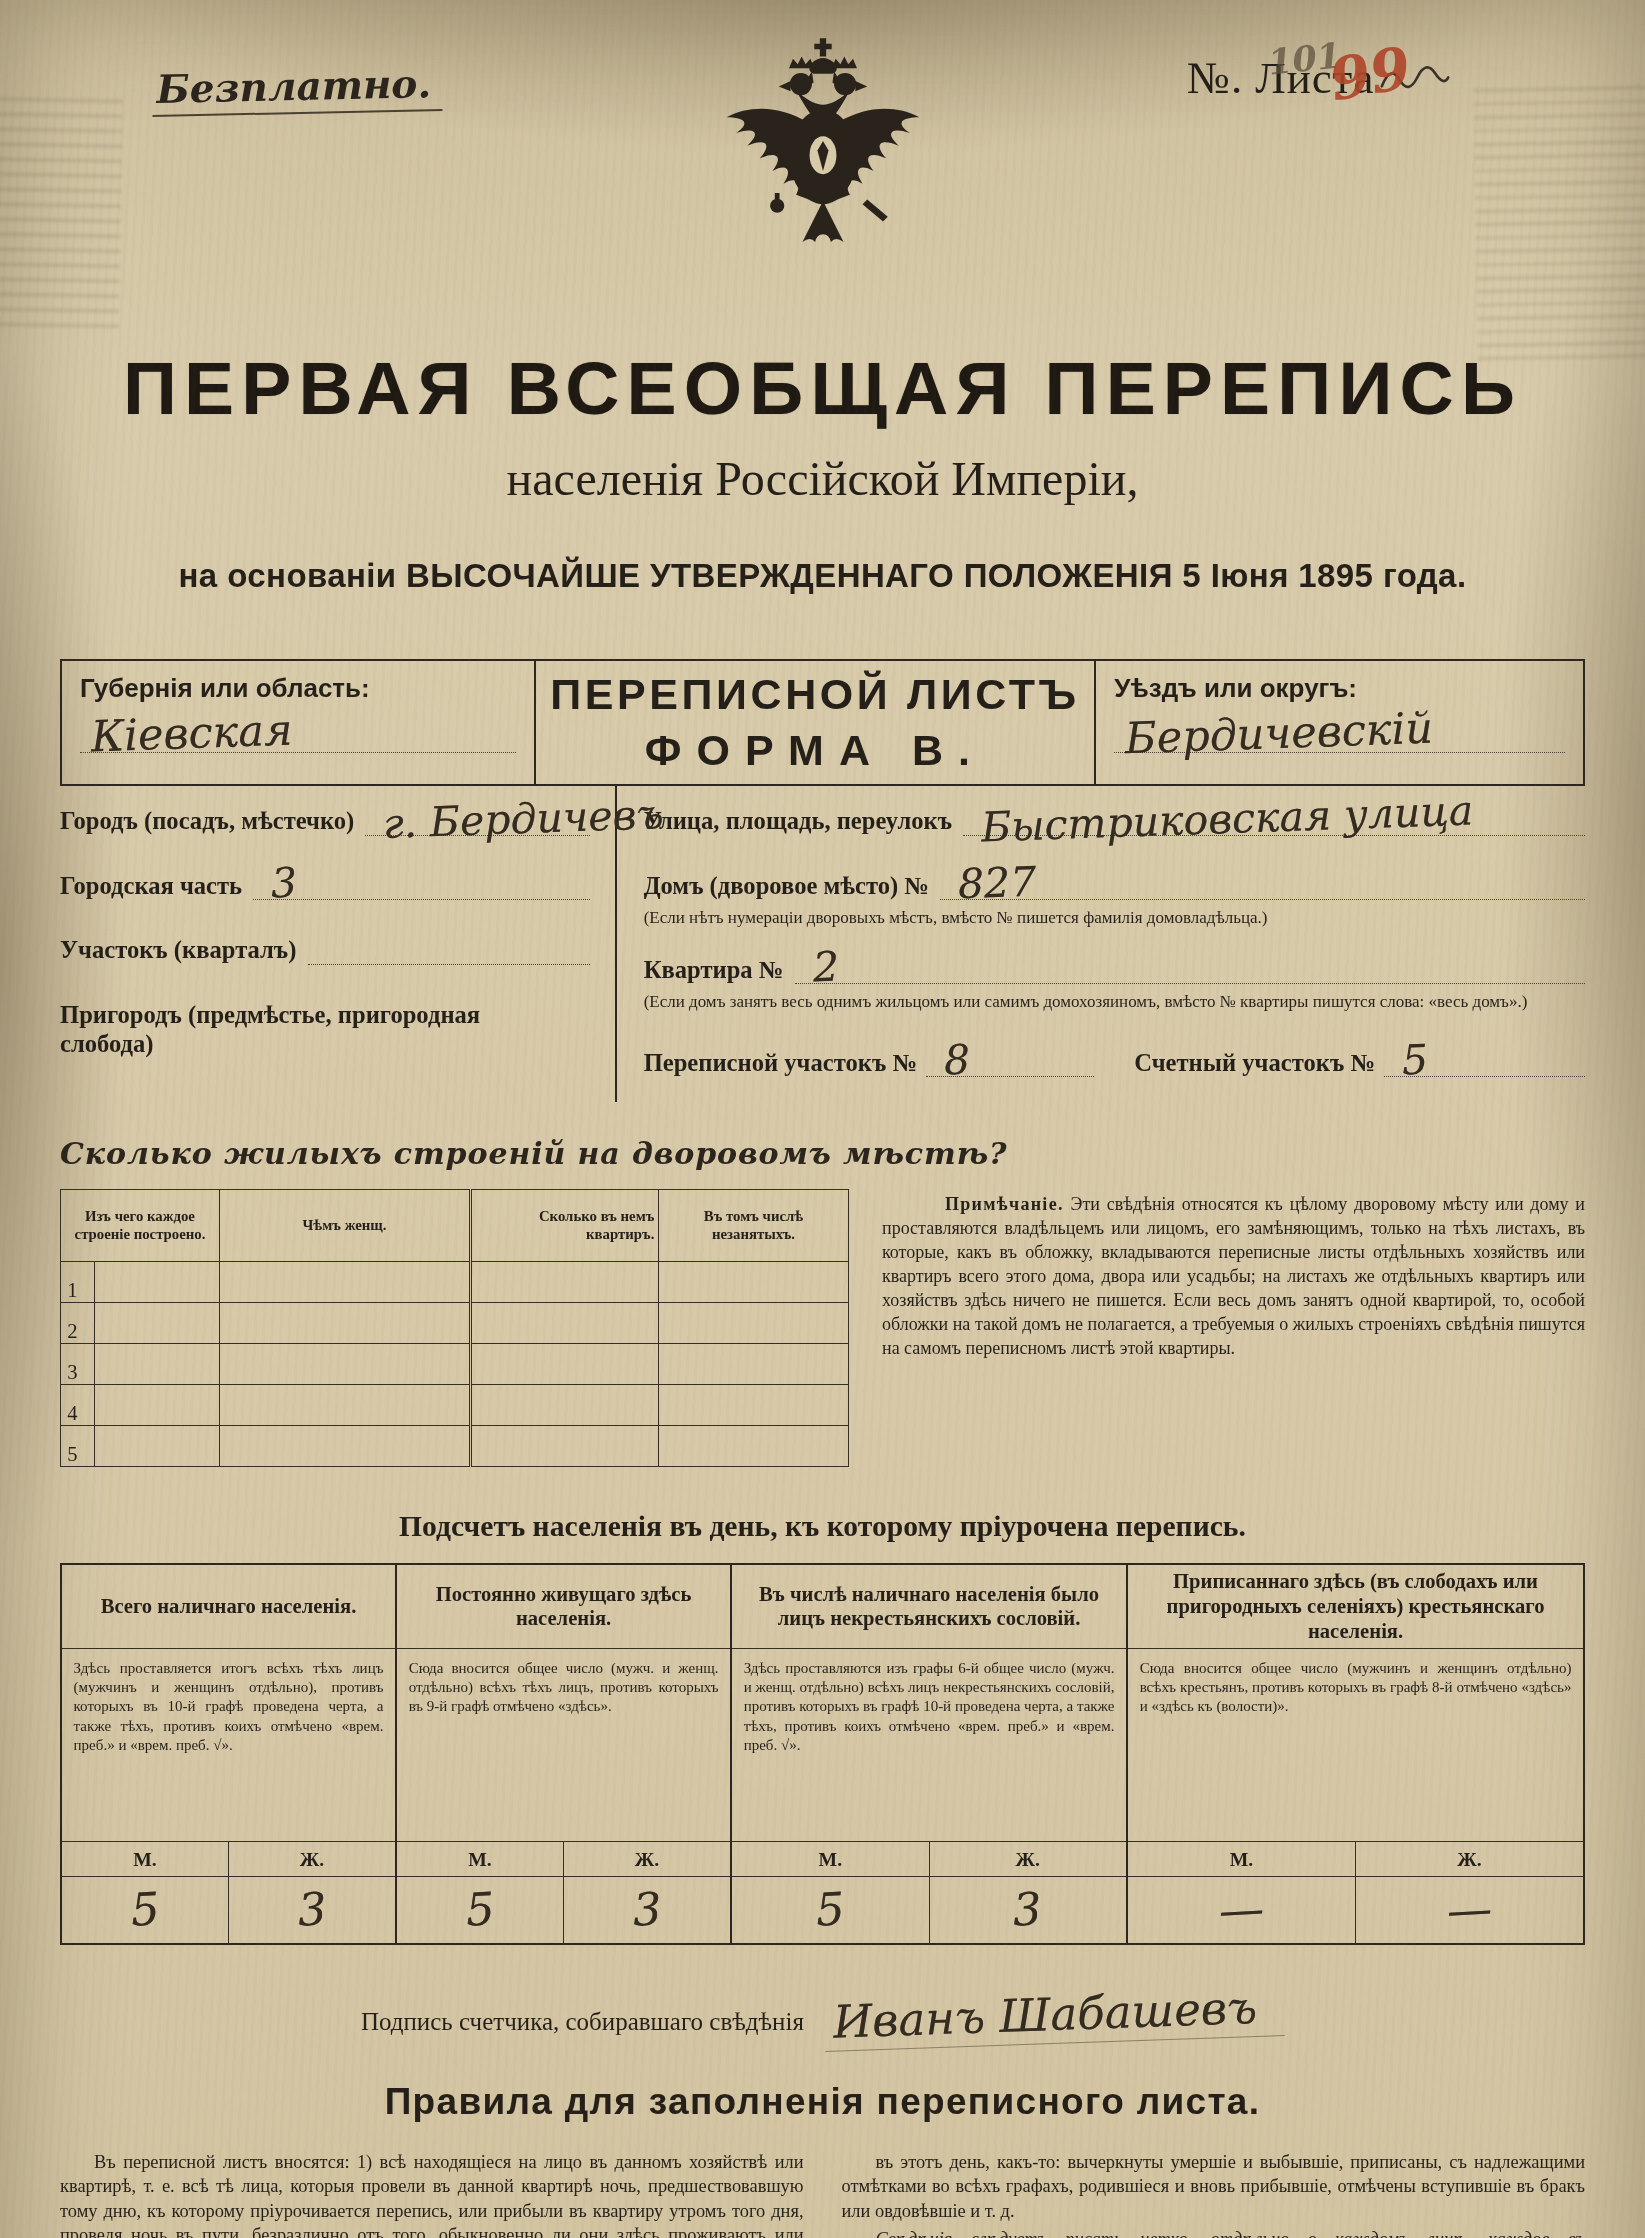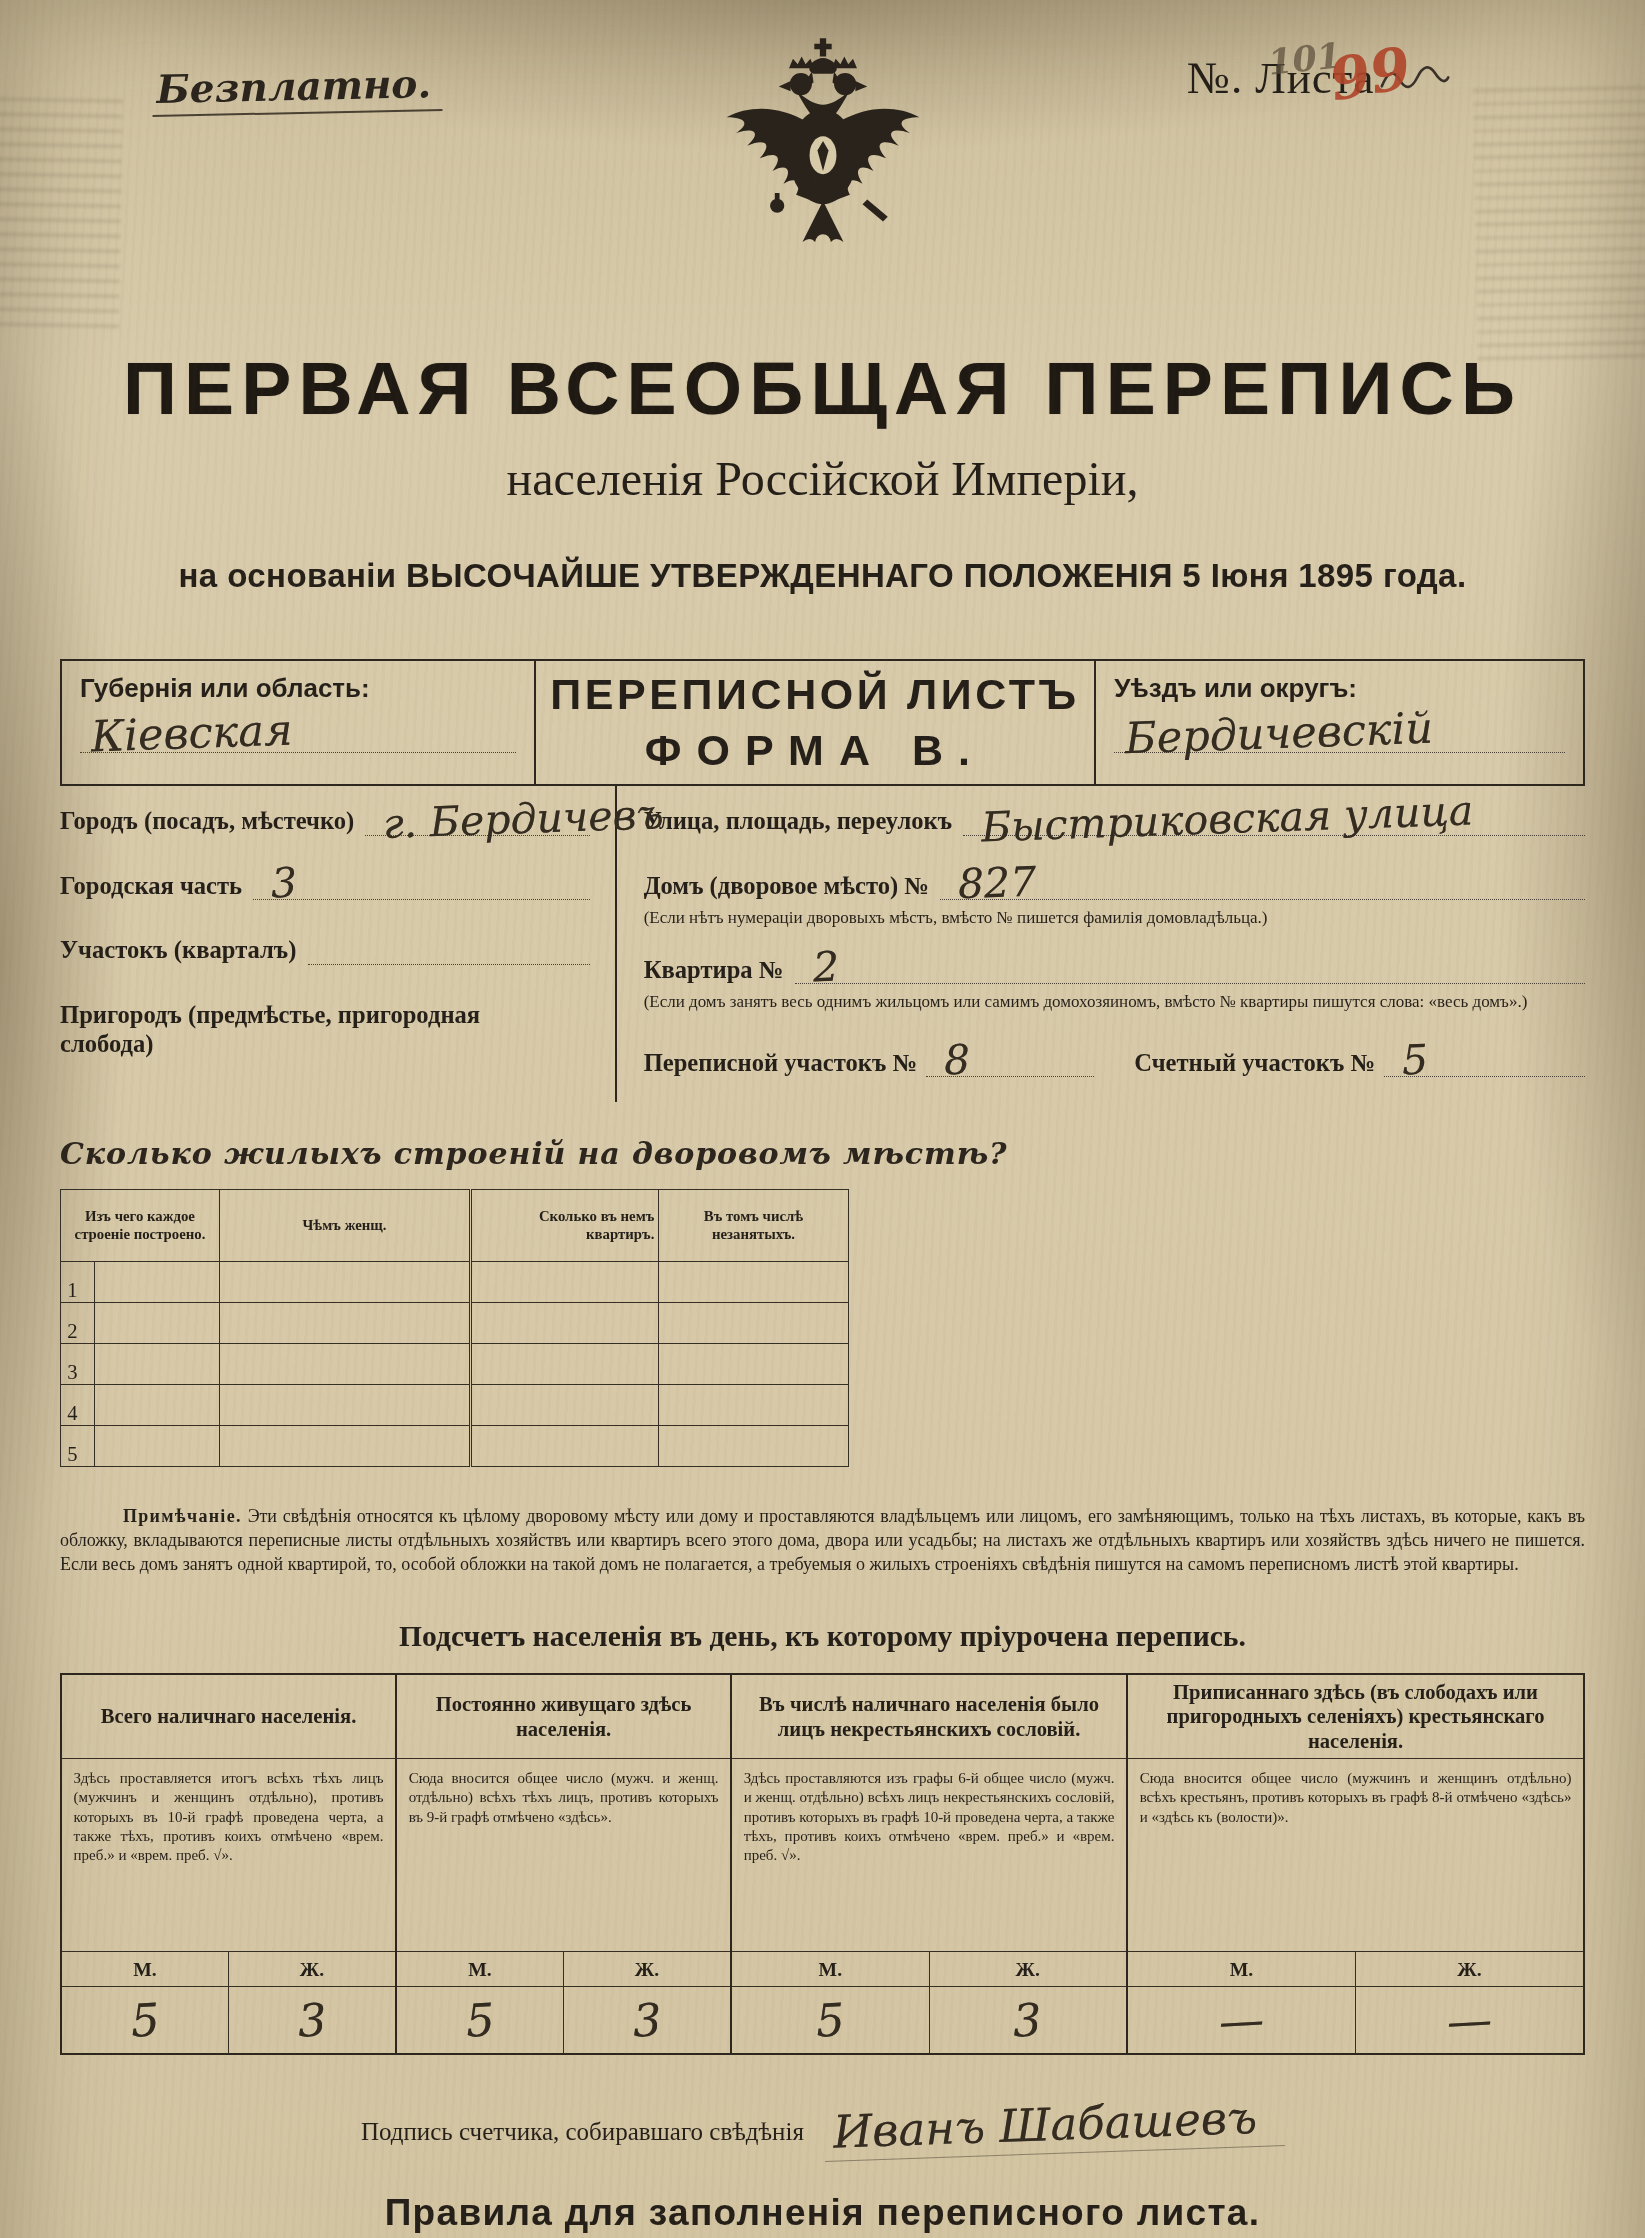--- a/index.html
+++ b/index.html
@@ -91,21 +91,21 @@
   .entry .line { flex: 1; border-bottom: 1.3px dotted #4a4236; margin-left: 11.2px; position: relative; height: 27px; }
   .line .hv { position: absolute; bottom: -8px; left: 18px; font-size: 41px; transform: rotate(-2deg); white-space: nowrap; }
   .small-note { font: 400 17px/1.25 "Liberation Serif", serif; margin: 6.3px 0 27px; }
   .pair-row { display:flex; gap: 40px; align-items: flex-end; margin-top: 36px; }
   .pair { display:flex; align-items: flex-end; flex: 1; }
   .pair .lbl { font: 700 24.6px/1.2 "Liberation Serif", serif; white-space: nowrap; }
   .pair .line { flex: 1; border-bottom: 1.3px dotted #4a4236; margin-left: 9px; position: relative; height: 27px; }
 
   
   .question { margin: 34px 0 18px; font: italic 700 30px "DejaVu Serif", serif; letter-spacing: 0.9px; color:#2b251d; }
-  .buildings { display: flex; gap: 34px; flex-direction: column; }
+  .buildings { display: flex; gap: 34px; }
   .btable-wrap { position: relative; width: 788px; flex: none; }
   table.btable { border-collapse: collapse; width: 100%; table-layout: fixed; }
   .btable th, .btable td { border: 1.3px solid #352e25; }
   .btable th { font: 700 14.8px/1.25 "Liberation Serif", serif; height: 72px; vertical-align: middle; text-align: center; padding: 3.6px; }
   .btable td { height: 41px; }
   .btable td.num { font: 400 20.6px "Liberation Serif", serif; text-align: left; padding-left: 6.3px; vertical-align: bottom; }
   .btable .dbl { border-left: 3.1px double #352e25; text-align: right; }
   .xmarks { position: absolute; inset: 0; width: 100%; height: 100%; pointer-events: none; }
   .note-block { flex: 1; padding-top: 4.5px; }
   .note-block p { font: 400 18px/1.33 "Liberation Serif", serif; text-align: justify; text-indent: 63px; }

